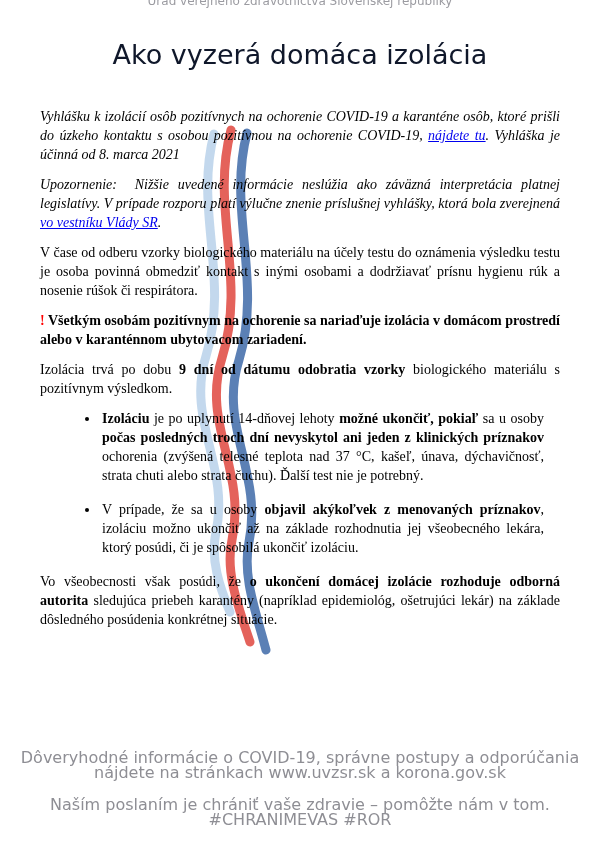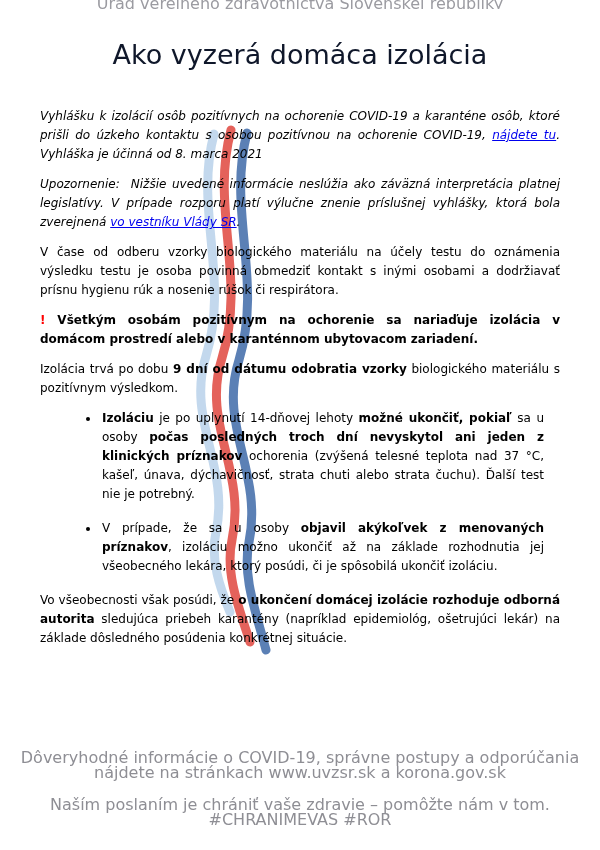--- a/index.html
+++ b/index.html
@@ -11,32 +11,33 @@
     font-family:"DejaVu Sans", sans-serif;
     color:#000;
   }
   .watermark{
     position:absolute;left:0;top:0;width:600px;height:850px;
     pointer-events:none;
   }
   .content{position:relative;}
   .top-header{
     height:9px;overflow:hidden;text-align:center;
-    color:#9b9ba1;font-size:16px;
+    color:#9b9ba1;font-size:12px;
   }
   .top-header span{display:block;margin-top:-6px;}
   .title{
     font-size:27px;line-height:39px;font-weight:400;
     text-align:center;margin:26px 0 33px;color:#0f172a;
   }
   .title span{display:block;}
   .body-text{
     padding:0 40px;
-    font-size:12px;line-height:19px;
+    font-size:14px;line-height:19px;
     text-align:justify;
+    font-family:Liberation Serif, serif;
   }
   .para{margin:0 0 11px;}
   .italic{font-style:italic;}
   .bullets{margin:3px 0 10px;padding:0 0 0 44px;list-style:disc;}
   .bullets li{margin:0 16px 15px;padding-left:2px;}
   .seg-bold{font-weight:bold;}
   .seg-red-bold{color:#ff0000;font-weight:bold;}
   a.seg-link{color:#0000ee;text-decoration:underline;}
   a.seg-underline-link{color:#000;text-decoration:underline;}
   .footer{

